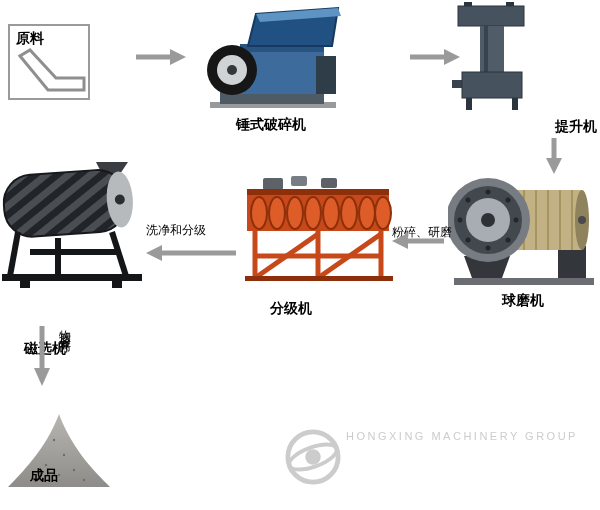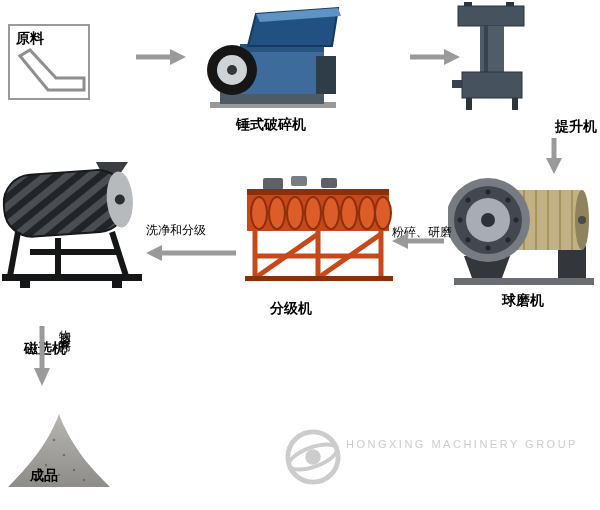--- a/index.html
+++ b/index.html
@@ -10,21 +10,21 @@
   .abs{position:absolute;}
   .lbl{font-weight:bold;font-size:14px;color:#000;white-space:nowrap;}
   .lbl-c{text-align:center;}
   .small-lbl{font-size:12px;color:#000;white-space:nowrap;}
   .vtext{writing-mode:vertical-rl;text-orientation:upright;letter-spacing:3px;font-size:12px;}
   .raw-box{border:2px solid #9a9a9a;box-sizing:border-box;}
   .raw-box .lbl{position:absolute;left:6px;top:4px;}
   .wm{display:flex;align-items:flex-start;color:#cccccc;}
   .wm-texts{display:flex;flex-direction:column;margin-left:4px;}
   .wm-cn{font-size:40px;font-weight:bold;letter-spacing:1px;line-height:1.1;white-space:nowrap;}
-  .wm-en{font-size:11px;letter-spacing:2.5px;margin-top:10px;white-space:nowrap;}
+  .wm-en{font-size:11px;letter-spacing:2.5px;margin-top:2px;white-space:nowrap;}
   svg{display:block;}
 </style>
 </head>
 <body>
 
 <div id="stage">
 
   <div class="abs raw-box" style="left:8px;top:24px;width:82px;height:76px;">
     <span class="lbl">原料</span>
     <svg class="abs" style="left:2px;top:20px;" width="76" height="50" viewBox="0 0 76 50">

